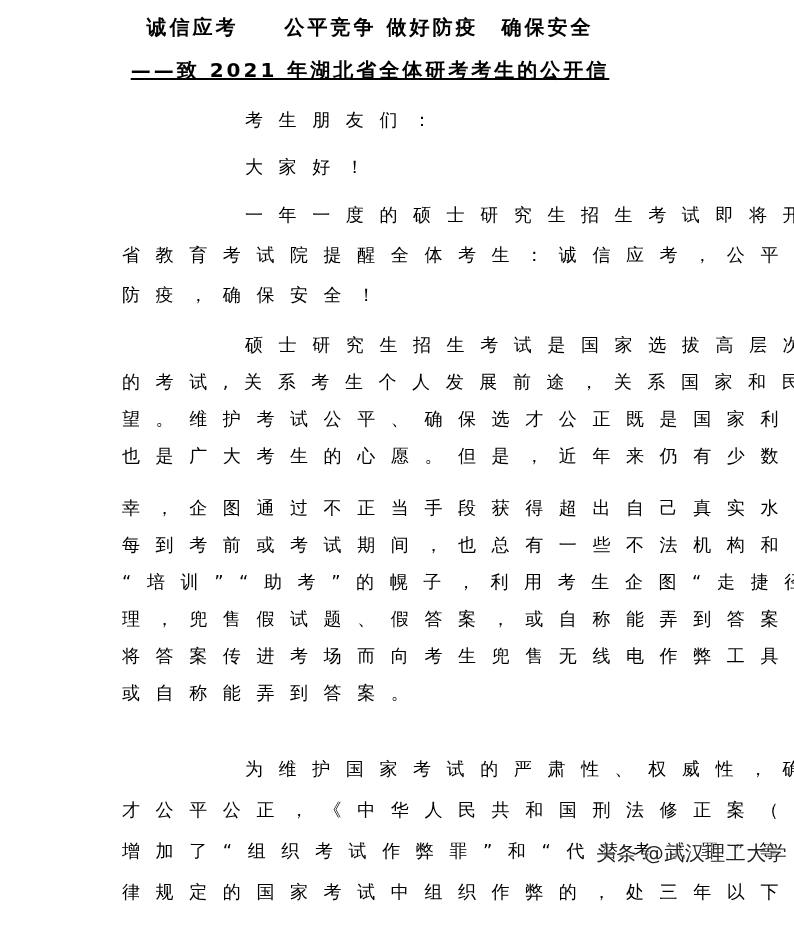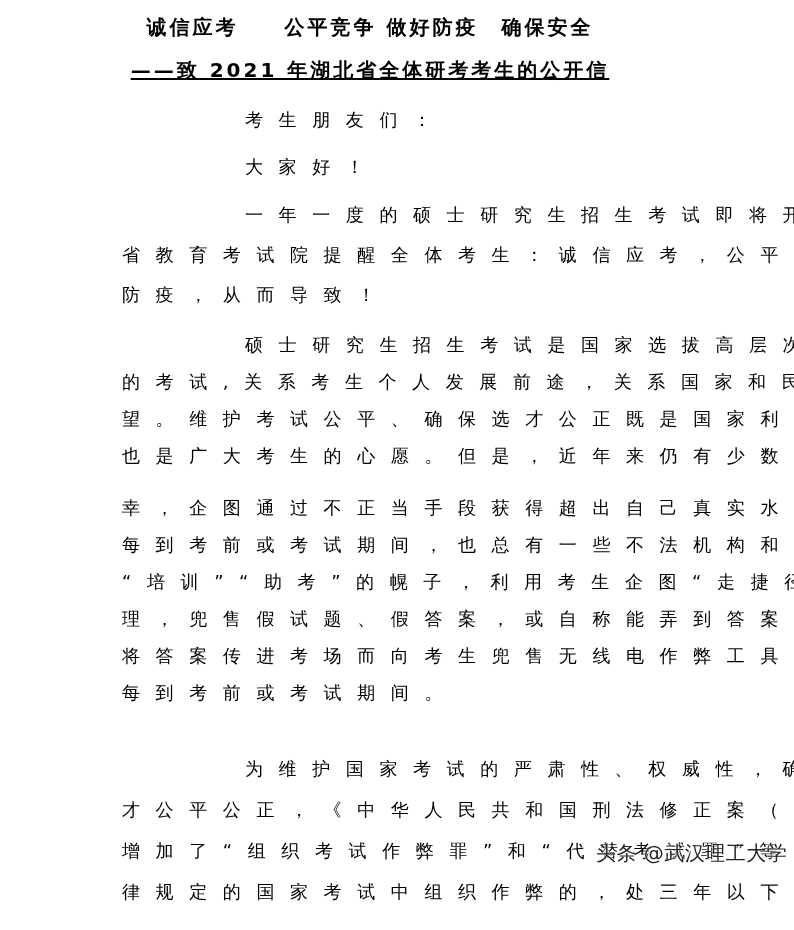--- a/index.html
+++ b/index.html
@@ -14,29 +14,29 @@
 </head>
 <body>
 
 <div class="title t1">诚信应考　　公平竞争 做好防疫　确保安全</div>
 <div class="title t2">——致 2021 年湖北省全体研考考生的公开信</div>
 
 <div class="line indent" style="top:108px">考生朋友们：</div>
 <div class="line indent" style="top:155px">大家好！</div>
 <div class="line indent" style="top:203px">一年一度的硕士研究生招生考试即将开始，</div>
 <div class="line" style="top:243px">省教育考试院提醒全体考生：诚信应考，公平竞争！做好</div>
-<div class="line" style="top:283px">防疫，从而导致！</div>
+<div class="line" style="top:283px">防疫，确保安全！</div>
 <div class="line indent" style="top:333px">硕士研究生招生考试是国家选拔高层次人才</div>
 <div class="line" style="top:370px">的考试,关系考生个人发展前途，关系国家和民族未来希</div>
 <div class="line" style="top:407px">望。维护考试公平、确保选才公正既是国家利益的体现，</div>
 <div class="line" style="top:444px">也是广大考生的心愿。但是，近年来仍有少数考生心存侥</div>
 <div class="line" style="top:496px">幸，企图通过不正当手段获得超出自己真实水平的成绩；</div>
 <div class="line" style="top:533px">每到考前或考试期间，也总有一些不法机构和人员，打着</div>
 <div class="line" style="top:570px">“培训”“助考”的幌子，利用考生企图“走捷径”的心</div>
 <div class="line" style="top:607px">理，兜售假试题、假答案，或自称能弄到答案，考试时能</div>
 <div class="line" style="top:644px">将答案传进考场而向考生兜售无线电作弊工具，从而导致</div>
-<div class="line" style="top:681px">每到考前或考试期间。</div>
+<div class="line" style="top:681px">或自称能弄到答案。</div>
 <div class="line indent" style="top:757px">为维护国家考试的严肃性、权威性，确保选</div>
 <div class="line" style="top:798px">才公平公正，《中华人民共和国刑法修正案（九）》专门</div>
 <div class="line" style="top:839px">增加了“组织考试作弊罪”和“代替考试罪”等：凡在法</div>
 <div class="line" style="top:880px">律规定的国家考试中组织作弊的，处三年以下有期徒刑或</div>
 
 <div class="watermark">头条 @武汉理工大学</div>
 
 </body></html>

